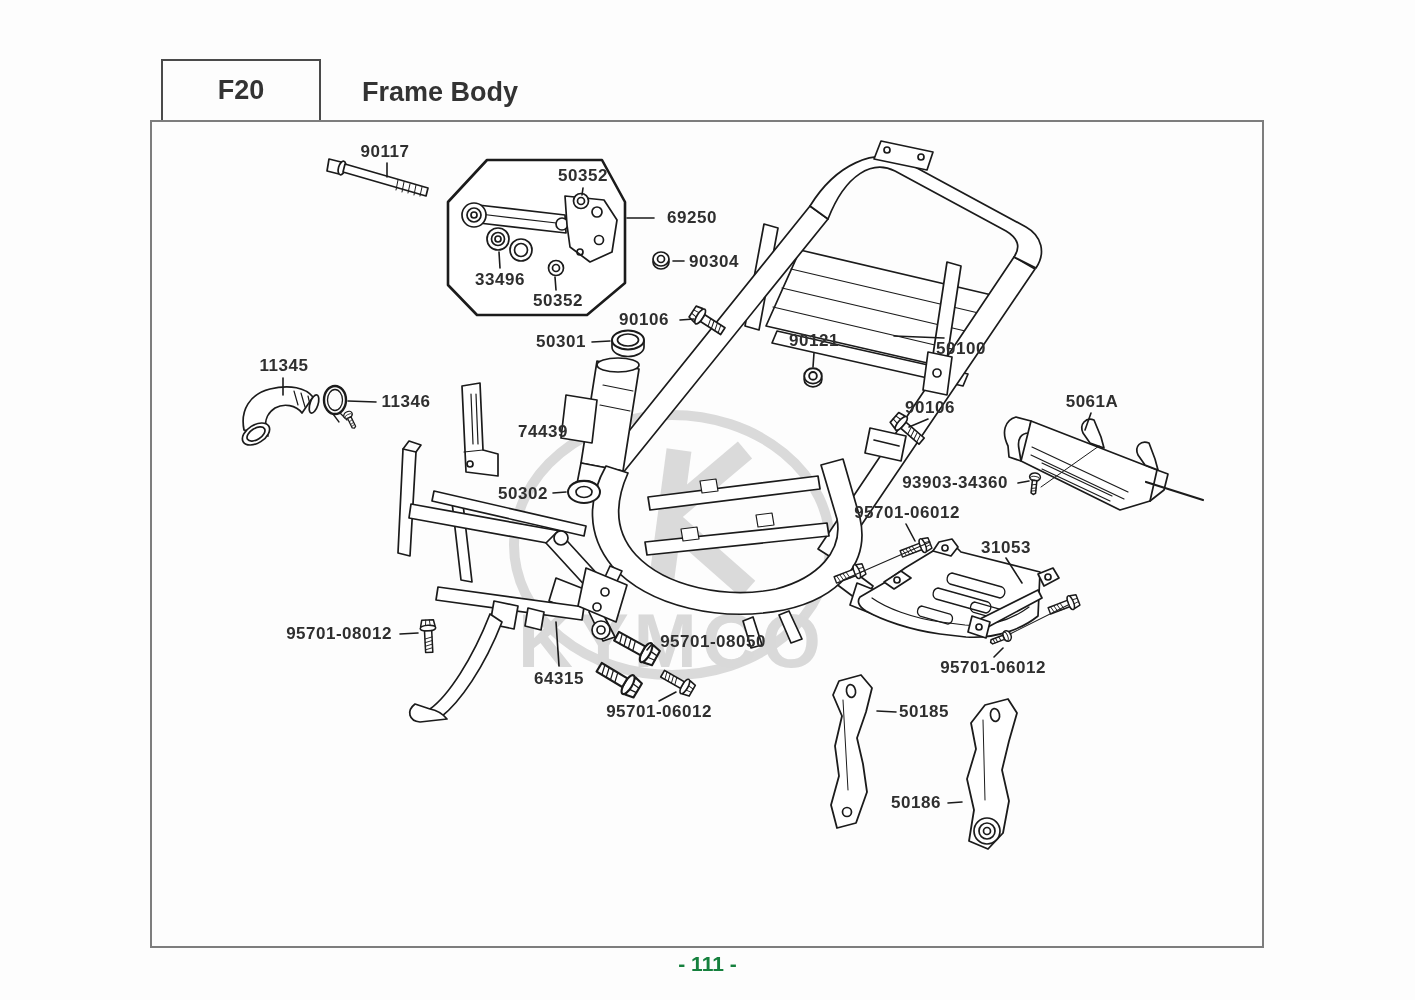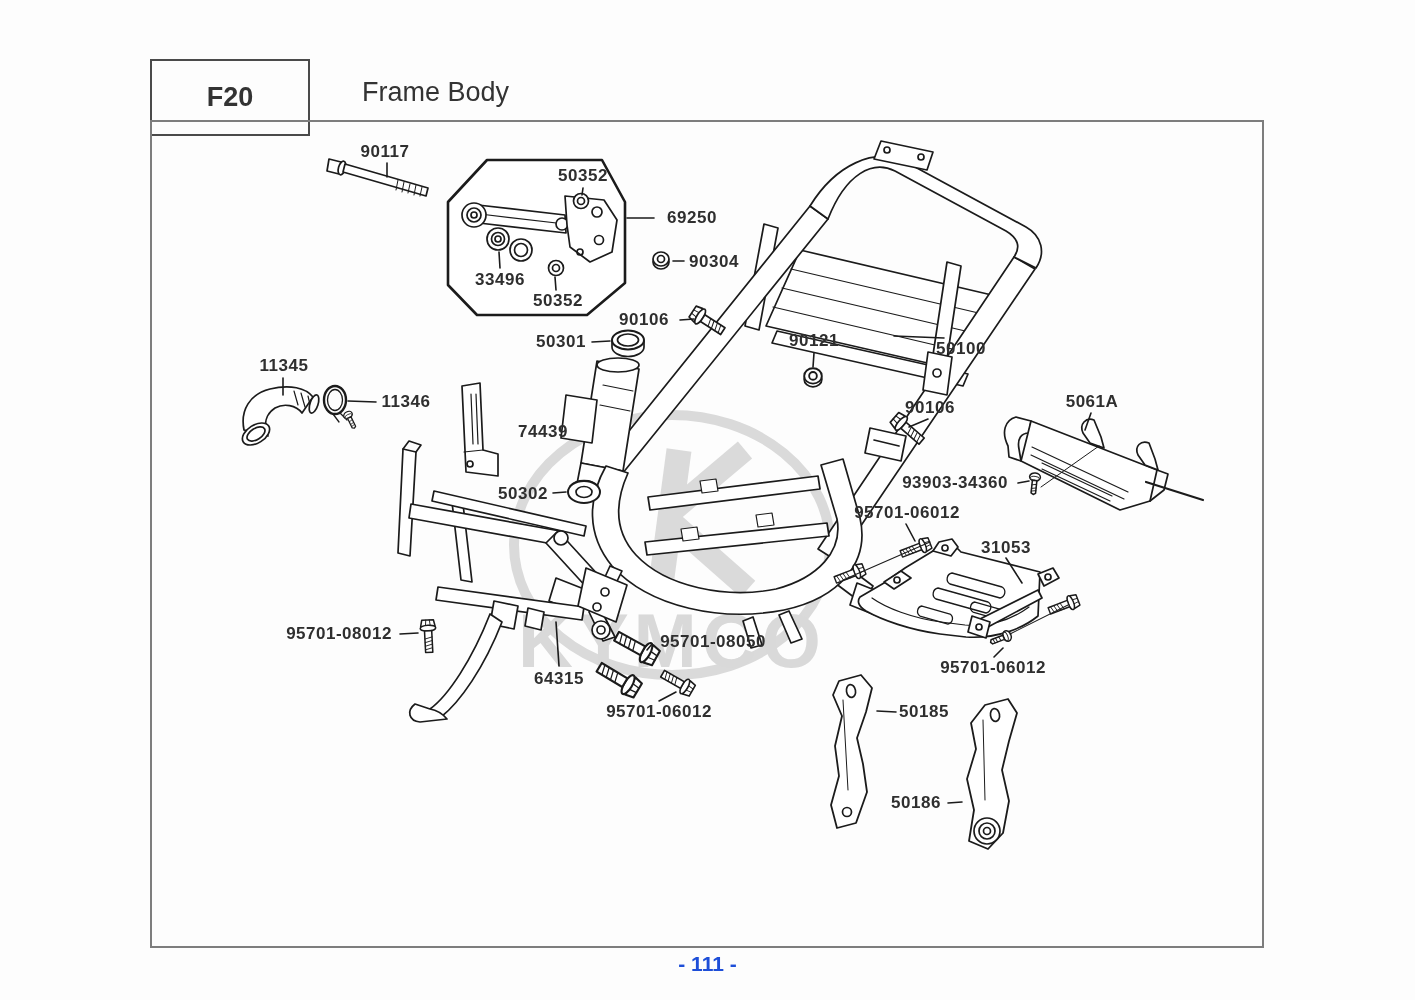--- a/index.html
+++ b/index.html
@@ -6,32 +6,32 @@
   .page{
     position:relative;width:1415px;height:1000px;background:#fdfdfd;overflow:hidden;
     font-family:"Liberation Sans",sans-serif;color:#333;
   }
   .art{position:absolute;left:0;top:0;}
   .diagram-border{
     position:absolute;left:150px;top:120px;width:1114px;height:828px;
     border:2px solid #7d7d7d;box-sizing:border-box;pointer-events:none;
   }
   .code-box{
-    position:absolute;left:150px;top:59px;width:160px;height:77px;
+    position:absolute;left:161px;top:59px;width:160px;height:63px;
     border:2px solid #4a4a4a;box-sizing:border-box;background:#fdfdfd;
     display:flex;align-items:center;justify-content:center;
     font-weight:bold;font-size:27px;color:#333;
   }
   .section-title{
-    position:absolute;left:362px;top:77px;font-weight:normal;font-size:27px;color:#333;
+    position:absolute;left:362px;top:77px;font-weight:bold;font-size:27px;color:#333;
     white-space:nowrap;
   }
   .page-number{
     position:absolute;left:0;width:1415px;top:952px;text-align:center;
-    font-weight:bold;font-size:21px;color:#1d4ed8;
+    font-weight:bold;font-size:21px;color:#15803d;
   }
   .part-label{
     position:absolute;transform:translate(-50%,-50%);
     font-weight:bold;font-size:17px;letter-spacing:0.5px;color:#2f2f2f;white-space:nowrap;
   }
 </style>
 </head>
 <body>
 
 <div class="page">

